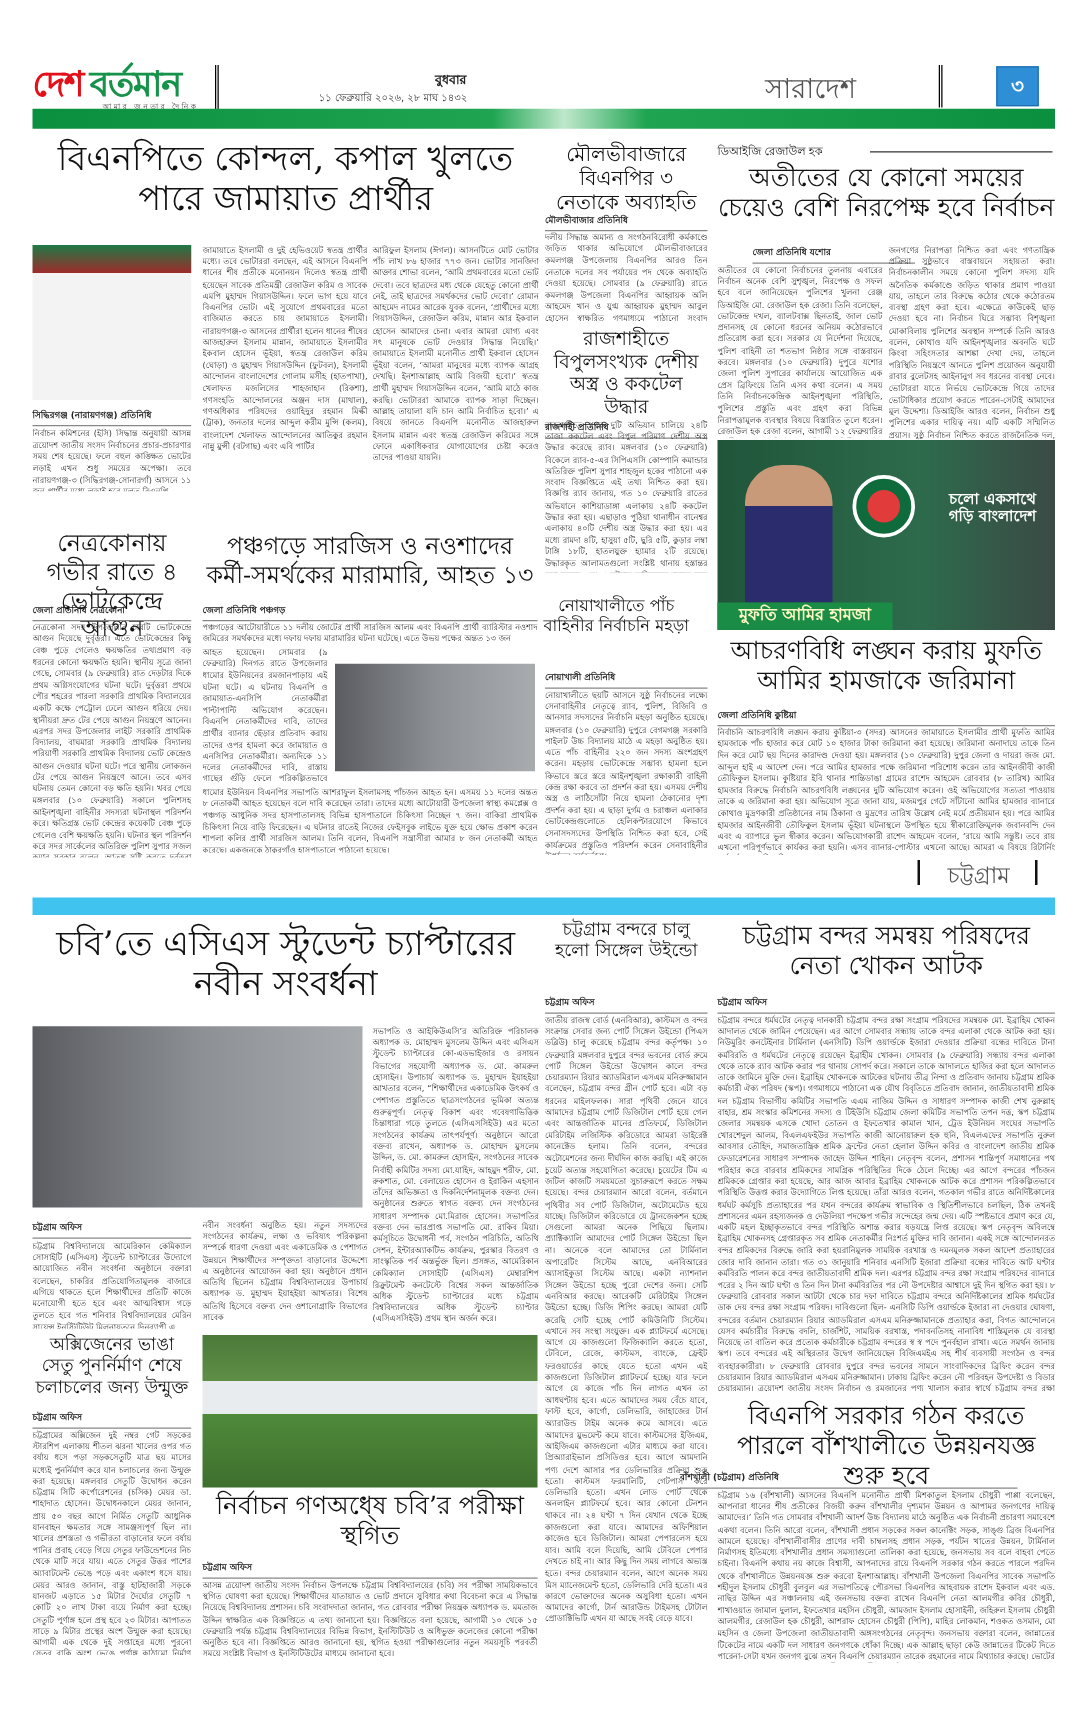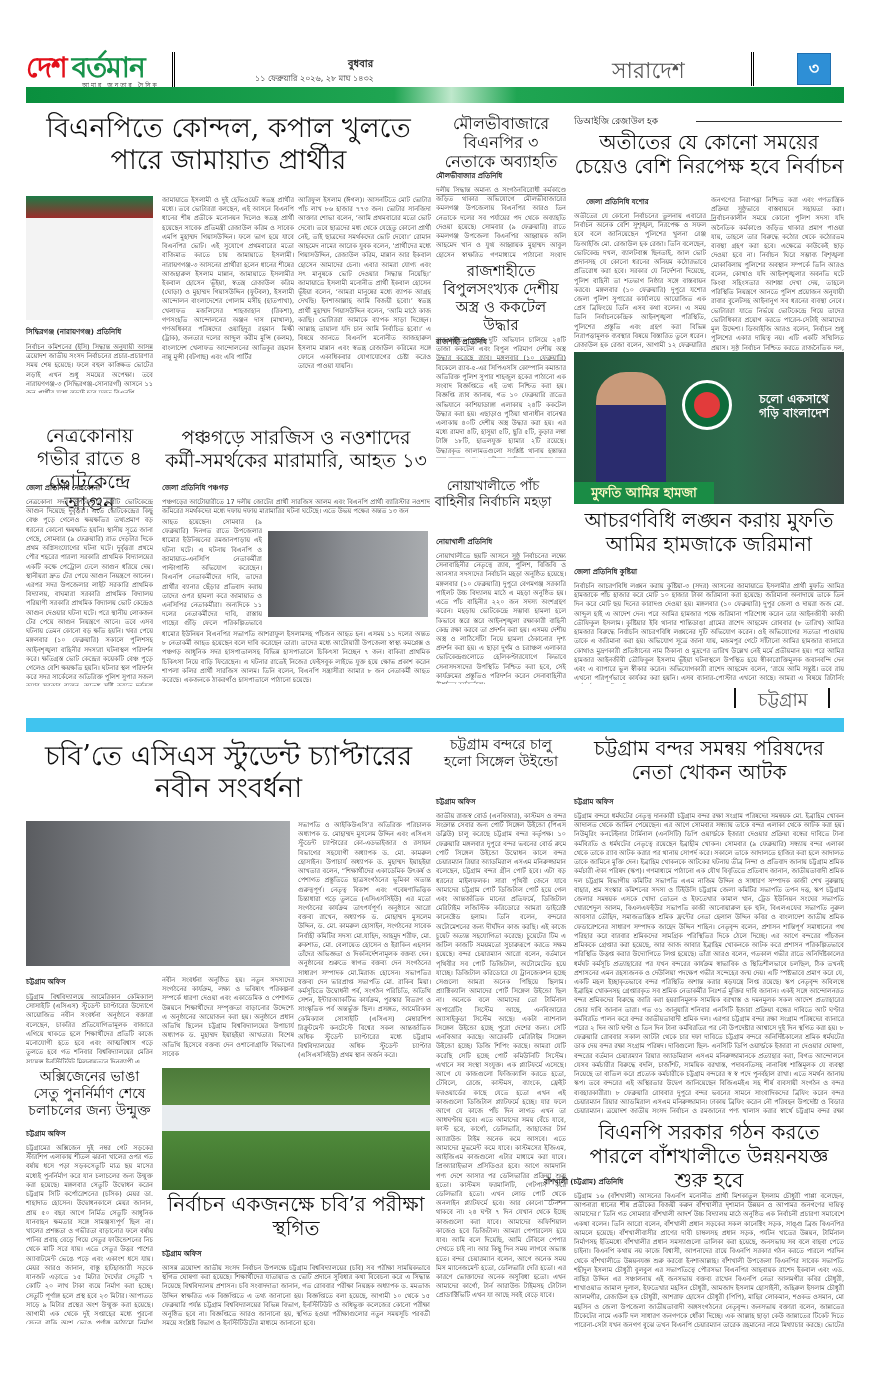--- a/index.html
+++ b/index.html
@@ -9,21 +9,21 @@
 .logo2{font-family:"DejaVu Serif",serif;font-weight:bold;font-size:28px;color:#17924a;letter-spacing:-1px}
 .tagline{font-size:6px;color:#333;letter-spacing:2px}
 .vbar{border-left:1px solid #000;border-right:1px solid #000;width:3px}
 .day{font-size:10px;font-weight:bold;color:#222}
 .date{font-size:8px;color:#333}
 .section{font-size:22px;color:#555;font-family:Liberation Serif, serif}
 .pagebox{background:#2e8fd6;color:#fff;font-size:16px;font-weight:bold;text-align:center;border:1px solid #1f6fb0}
 .greenbar{background:linear-gradient(90deg,#0a8f3e 0%,#1fa552 45%,#bfe8cc 52%,#1fa552 60%,#0a8f3e 100%)}
 .bluebar{background:#40c4ef}
 .hl{font-family:"DejaVu Serif",serif;color:#111;text-align:center;line-height:1.2;font-weight:normal}
-.by{font-size:7px;font-weight:bold;color:#222;border-bottom:1px solid #888;padding-bottom:12px}
+.by{font-size:7px;font-weight:bold;color:#222;border-bottom:1px solid #888;padding-bottom:2px}
 .body{font-size:6.5px;line-height:1.42;color:#333;text-align:justify}
 .photo{background:#666}
 .ph-grid{background:linear-gradient(180deg,#1d7a46 0%,#9e2b2a 18%,#f3f3f3 18%,#f3f3f3 100%)}
 .banner{background:linear-gradient(90deg,#20553a,#2d6b4c 60%,#3b4a45)}
 .caption-green{background:#1a8c45;color:#fef9c3;font-size:13px;font-weight:bold;text-align:center}
 .campus{background:linear-gradient(180deg,#4c7a3a 0%,#5e8e46 30%,#e8ecef 30%,#e8ecef 52%,#4f8a3a 52%,#3e6f2e 100%)}
 .event{background:linear-gradient(90deg,#5a5c60,#8c8f94 50%,#a9acaf)}
 .sub{font-size:9px;color:#111;font-family:Liberation Sans, sans-serif}
 .subline{border-top:1px solid #333;height:1px}
 .sepbar{border-left:2px solid #111}
@@ -61,42 +61,42 @@
 <div class="abs by" style="left:436px;top:336px;width:130px">রাজশাহী প্রতিনিধি</div>
 <div class="abs body" style="left:436px;top:336px;width:130px;height:122px;overflow:hidden">রাজশাহীতে পৃথক দুটি অভিযান চালিয়ে ২৪টি তাজা ককটেল এবং বিপুল পরিমাণ দেশীয় অস্ত্র উদ্ধার করেছে র‌্যাব। মঙ্গলবার (১০ ফেব্রুয়ারি) বিকেলে র‌্যাব-৫-এর সিপিএসসি কোম্পানি কমান্ডার অতিরিক্ত পুলিশ সুপার শাহজুল হকের পাঠানো এক সংবাদ বিজ্ঞপ্তিতে এই তথ্য নিশ্চিত করা হয়। বিজ্ঞপ্তি র‌্যাব জানায়, গত ১০ ফেব্রুয়ারি রাতের অভিযানে কাশিয়াডাঙ্গা এলাকায় ২৪টি ককটেল উদ্ধার করা হয়। এছাড়াও পুঠিয়া থানাধীন বানেশ্বর এলাকায় ৪০টি দেশীয় অস্ত্র উদ্ধার করা হয়। এর মধ্যে রামদা ৪টি, হাসুয়া ৫টি, ছুরি ৫টি, কুড়ার লম্বা টাঙ্গি ১৮টি, হাতলযুক্ত হ্যামার ২টি রয়েছে। উদ্ধারকৃত আলামতগুলো সংশ্লিষ্ট থানায় হস্তান্তর করা হয়েছে এবং এ ঘটনায় জড়িতদের শনাক্ত করে গ্রেফতারের প্রচেষ্টা চলছে।</div>
 
 <div class="abs hl" style="left:428px;top:478px;width:130px;font-size:13px">নোয়াখালীতে পাঁচ বাহিনীর নির্বাচনি মহড়া</div>
 <div class="abs by" style="left:436px;top:536px;width:130px">নোয়াখালী প্রতিনিধি</div>
 <div class="abs body" style="left:436px;top:552px;width:130px;height:132px;overflow:hidden">নোয়াখালীতে ছয়টি আসনে সুষ্ঠু নির্বাচনের লক্ষ্যে সেনাবাহিনীর নেতৃত্বে র‌্যাব, পুলিশ, বিজিবি ও আনসার সদস্যদের নির্বাচনি মহড়া অনুষ্ঠিত হয়েছে। মঙ্গলবার (১০ ফেব্রুয়ারি) দুপুরে বেগমগঞ্জ সরকারি পাইলট উচ্চ বিদ্যালয় মাঠে এ মহড়া অনুষ্ঠিত হয়। এতে পাঁচ বাহিনীর ২২০ জন সদস্য অংশগ্রহণ করেন। মহড়ায় ভোটকেন্দ্রে সম্ভাব্য হামলা হলে কিভাবে স্তরে স্তরে আইনশৃঙ্খলা রক্ষাকারী বাহিনী কেন্দ্র রক্ষা করবে তা প্রদর্শন করা হয়। এসময় দেশীয় অস্ত্র ও লাঠিসোঁটা নিয়ে হামলা ঠেকানোর দৃশ্য প্রদর্শন করা হয়। এ ছাড়া দুর্গম ও চরাঞ্চল এলাকার ভোটকেন্দ্রগুলোতে হেলিকপ্টারযোগে কিভাবে সেনাসদস্যদের উপস্থিতি নিশ্চিত করা হবে, সেই কার্যক্রমের প্রস্তুতিও পরিদর্শন করেন সেনাবাহিনীর ঊর্ধ্বতন কর্মকর্তারা।</div>
 
 <div class="abs sub" style="left:574px;top:114px">ডিআইজি রেজাউল হক</div>
 <div class="abs subline" style="left:696px;top:121px;width:146px"></div>
 <div class="abs hl" style="left:574px;top:130px;width:270px;font-size:20px">অতীতের যে কোনো সময়ের চেয়েও বেশি নিরপেক্ষ হবে নির্বাচন</div>
-<div class="abs by" style="left:586px;top:196px;width:130px">জেলা প্রতিনিধি যশোর</div>
+<div class="abs by" style="left:602px;top:196px;width:130px">জেলা প্রতিনিধি যশোর</div>
 <div class="abs body" style="left:574px;top:212px;width:132px;height:138px;overflow:hidden">অতীতের যে কোনো নির্বাচনের তুলনায় এবারের নির্বাচন অনেক বেশি সুশৃঙ্খল, নিরপেক্ষ ও সফল হবে বলে জানিয়েছেন পুলিশের খুলনা রেঞ্জ ডিআইজি মো. রেজাউল হক রেজা। তিনি বলেছেন, ভোটকেন্দ্র দখল, ব্যালটবাক্স ছিনতাই, জাল ভোট প্রদানসহ যে কোনো ধরনের অনিয়ম কঠোরভাবে প্রতিরোধ করা হবে। সরকার যে নির্দেশনা দিয়েছে, পুলিশ বাহিনী তা শতভাগ নিষ্ঠার সঙ্গে বাস্তবায়ন করবে। মঙ্গলবার (১০ ফেব্রুয়ারি) দুপুরে যশোর জেলা পুলিশ সুপারের কার্যালয়ে আয়োজিত এক প্রেস ব্রিফিংয়ে তিনি এসব কথা বলেন। এ সময় তিনি নির্বাচনকেন্দ্রিক আইনশৃঙ্খলা পরিস্থিতি, পুলিশের প্রস্তুতি এবং গ্রহণ করা বিভিন্ন নিরাপত্তামূলক ব্যবস্থার বিষয়ে বিস্তারিত তুলে ধরেন। রেজাউল হক রেজা বলেন, আগামী ১২ ফেব্রুয়ারির জাতীয় সংসদ নির্বাচনে পুলিশ বাহিনী সর্বোচ্চ পেশাদারিত্ব ও নিরপেক্ষতার সঙ্গে দায়িত্ব পালন করবে। ভোটার, প্রার্থী ও পুলিশের কোনো সম্পর্ক নেই। পুলিশের প্রধান লক্ষ্য হলো নির্বাচন অবাধ ও সুষ্ঠু করতে নিরাপত্তা নিশ্চিত করা এবং গণতান্ত্রিক প্রক্রিয়া বাস্তবায়নে সহায়তা করা। তিনি বলেন, পুলিশ একটি রাষ্ট্রীয় পরিবর্তনশীল বাহিনী। আমাদের প্রধান কাজ হলো</div>
 <div class="abs body" style="left:711px;top:196px;width:133px;height:155px;overflow:hidden">জনগণের নিরাপত্তা নিশ্চিত করা এবং গণতান্ত্রিক প্রক্রিয়া সুষ্ঠুভাবে বাস্তবায়নে সহায়তা করা। নির্বাচনকালীন সময়ে কোনো পুলিশ সদস্য যদি অনৈতিক কর্মকাণ্ডে জড়িত থাকার প্রমাণ পাওয়া যায়, তাহলে তার বিরুদ্ধে কঠোর থেকে কঠোরতম ব্যবস্থা গ্রহণ করা হবে। এক্ষেত্রে কাউকেই ছাড় দেওয়া হবে না। নির্বাচন ঘিরে সম্ভাব্য বিশৃঙ্খলা মোকাবিলায় পুলিশের অবস্থান সম্পর্কে তিনি আরও বলেন, কোথাও যদি আইনশৃঙ্খলার অবনতি ঘটে কিংবা সহিংসতার আশঙ্কা দেখা দেয়, তাহলে পরিস্থিতি নিয়ন্ত্রণে আনতে পুলিশ প্রয়োজন অনুযায়ী রাবার বুলেটসহ আইনানুগ সব ধরনের ব্যবস্থা নেবে। ভোটাররা যাতে নির্ভয়ে ভোটকেন্দ্রে গিয়ে তাদের ভোটাধিকার প্রয়োগ করতে পারেন-সেটাই আমাদের মূল উদ্দেশ্য। ডিআইজি আরও বলেন, নির্বাচন শুধু পুলিশের একার দায়িত্ব নয়। এটি একটি সম্মিলিত প্রয়াস। সুষ্ঠু নির্বাচন নিশ্চিত করতে রাজনৈতিক দল, প্রার্থী, ভোটার, গণমাধ্যম এবং সাধারণ জনগণের সহযোগিতা অত্যন্ত গুরুত্বপূর্ণ। সবার সম্মিলিত সহযোগিতায়ই একটি সুন্দর নির্বাচন উপহার দেওয়া সম্ভব। প্রেস ব্রিফিংয়ে যশোরের পুলিশ সুপার সৈয়দ রফিকুল ইসলামসহ জেলা পুলিশের ঊর্ধ্বতন কর্মকর্তারা উপস্থিত ছিলেন।</div>
 
 <div class="abs banner" style="left:574px;top:352px;width:270px;height:152px">
   <div class="abs" style="left:108px;top:28px;width:50px;height:50px;border-radius:50%;background:#0f6b3b;border:3px solid #fff"></div>
   <div class="abs" style="left:120px;top:40px;width:26px;height:26px;border-radius:50%;background:#e23b3b"></div>
   <div class="abs" style="left:180px;top:40px;width:80px;font-size:12px;font-weight:bold;color:#fff;text-align:center;line-height:1.2">চলো একসাথে গড়ি বাংলাদেশ</div>
   <div class="abs" style="left:22px;top:20px;width:70px;height:110px;background:linear-gradient(180deg,#c99a7a 0%,#c99a7a 30%,#2a2c6e 30%,#2a2c6e 100%);border-radius:30px 30px 0 0"></div>
   <div class="abs caption-green" style="left:0;top:130px;width:140px;height:22px;line-height:22px">মুফতি আমির হামজা</div>
 </div>
 <div class="abs hl" style="left:574px;top:508px;width:270px;font-size:20px">আচরণবিধি লঙ্ঘন করায় মুফতি আমির হামজাকে জরিমানা</div>
 <div class="abs by" style="left:574px;top:566px;width:270px">জেলা প্রতিনিধি কুষ্টিয়া</div>
 <div class="abs body" style="left:574px;top:582px;width:270px;height:102px;overflow:hidden">নির্বাচনি আচরণবিধি লঙ্ঘন করায় কুষ্টিয়া-৩ (সদর) আসনের জামায়াতে ইসলামীর প্রার্থী মুফতি আমির হামজাকে পাঁচ হাজার করে মোট ১০ হাজার টাকা জরিমানা করা হয়েছে। জরিমানা অনাদায়ে তাকে তিন দিন করে মোট ছয় দিনের কারাদণ্ড দেওয়া হয়। মঙ্গলবার (১০ ফেব্রুয়ারি) দুপুর জেলা ও দায়রা জজ মো. আব্দুল হাই এ আদেশ দেন। পরে আমির হামজার পক্ষে জরিমানা পরিশোধ করেন তার আইনজীবী কাজী তৌফিকুল ইসলাম। কুষ্টিয়ার ইবি থানার শান্তিডাঙা গ্রামের রাশেদ আহমেদ রোববার (৮ তারিখ) আমির হামজার বিরুদ্ধে নির্বাচনি আচরণবিধি লঙ্ঘনের দুটি অভিযোগ করেন। ওই অভিযোগের সত্যতা পাওয়ায় তাকে এ জরিমানা করা হয়। অভিযোগ সূত্রে জানা যায়, মজমপুর গেটে সাঁটানো আমির হামজার ব্যানারে কোথাও মুদ্রণকারী প্রতিষ্ঠানের নাম ঠিকানা ও মুদ্রণের তারিখ উল্লেখ নেই মর্মে প্রতীয়মান হয়। পরে আমির হামজার আইনজীবী তৌফিকুল ইসলাম ভূঁইয়া ঘটনাস্থলে উপস্থিত হয়ে স্বীকারোক্তিমূলক জবানবন্দি দেন এবং এ ব্যাপারে ভুল স্বীকার করেন। অভিযোগকারী রাশেদ আহমেদ বলেন, ‘রায়ে আমি সন্তুষ্ট। তবে রায় এখনো পরিপূর্ণভাবে কার্যকর করা হয়নি। এসব ব্যানার-পোস্টার এখনো আছে। আমরা এ বিষয়ে রিটার্নিং কর্মকর্তাকে জানিয়েছি।’</div>
 
 <div class="abs hl" style="left:26px;top:424px;width:127px;font-size:19px">নেত্রকোনায় গভীর রাতে ৪ ভোটকেন্দ্রে আগুন</div>
 <div class="abs by" style="left:26px;top:482px;width:127px">জেলা প্রতিনিধি নেত্রকোনা</div>
 <div class="abs body" style="left:26px;top:498px;width:127px;height:188px;overflow:hidden">নেত্রকোনা সদর উপজেলার চারটি ভোটকেন্দ্রে আগুন দিয়েছে দুর্বৃত্তরা। এতে ভোটকেন্দ্রের কিছু বেঞ্চ পুড়ে গেলেও ক্ষয়ক্ষতির তথ্যপ্রমাণ বড় ধরনের কোনো ক্ষয়ক্ষতি হয়নি। স্থানীয় সূত্রে জানা গেছে, সোমবার (৯ ফেব্রুয়ারি) রাত দেড়টার দিকে প্রথম অগ্নিসংযোগের ঘটনা ঘটে। দুর্বৃত্তরা প্রথমে পৌর শহরের পারলা সরকারি প্রাথমিক বিদ্যালয়ের একটি কক্ষে পেট্রোল ঢেলে আগুন ধরিয়ে দেয়। স্থানীয়রা দ্রুত টের পেয়ে আগুন নিয়ন্ত্রণে আনেন। এরপর সদর উপজেলার লাইট সরকারি প্রাথমিক বিদ্যালয়, বাঘমারা সরকারি প্রাথমিক বিদ্যালয় পরিয়াণী সরকারি প্রাথমিক বিদ্যালয় ভোট কেন্দ্রেও আগুন দেওয়ার ঘটনা ঘটে। পরে স্থানীয় লোকজন টের পেয়ে আগুন নিয়ন্ত্রণে আনে। তবে এসব ঘটনায় তেমন কোনো বড় ক্ষতি হয়নি। খবর পেয়ে মঙ্গলবার (১০ ফেব্রুয়ারি) সকালে পুলিশসহ আইনশৃঙ্খলা বাহিনীর সদস্যরা ঘটনাস্থল পরিদর্শন করে। ক্ষতিগ্রস্ত ভোট কেন্দ্রের কয়েকটি বেঞ্চ পুড়ে গেলেও বেশি ক্ষয়ক্ষতি হয়নি। ঘটনার স্থল পরিদর্শন করে সদর সার্কেলের অতিরিক্ত পুলিশ সুপার সজল কুমার সরকার বলেন, আতঙ্ক সৃষ্টি করতে দুর্বৃত্তরা এমন ঘটনা ঘটাতে পারে বলে ধারণা করা হচ্ছে।</div>
 
 <div class="abs hl" style="left:162px;top:426px;width:268px;font-size:19px">পঞ্চগড়ে সারজিস ও নওশাদের কর্মী-সমর্থকের মারামারি, আহত ১৩</div>
 <div class="abs by" style="left:162px;top:482px;width:268px">জেলা প্রতিনিধি পঞ্চগড়</div>
-<div class="abs body" style="left:162px;top:498px;width:268px;height:20px;overflow:hidden">পঞ্চগড়ের আটোয়ারীতে 17 দলীয় জোটের প্রার্থী সারজিস আলম এবং বিএনপি প্রার্থী ব্যারিস্টার নওশাদ জমিরের সমর্থকদের মধ্যে দফায় দফায় মারামারির ঘটনা ঘটেছে। এতে উভয় পক্ষের অন্তত ১৩ জন</div>
+<div class="abs body" style="left:162px;top:498px;width:268px;height:20px;overflow:hidden">পঞ্চগড়ের আটোয়ারীতে ১১ দলীয় জোটের প্রার্থী সারজিস আলম এবং বিএনপি প্রার্থী ব্যারিস্টার নওশাদ জমিরের সমর্থকদের মধ্যে দফায় দফায় মারামারির ঘটনা ঘটেছে। এতে উভয় পক্ষের অন্তত ১৩ জন</div>
 <div class="abs body" style="left:162px;top:518px;width:100px;height:110px;overflow:hidden">আহত হয়েছেন। সোমবার (৯ ফেব্রুয়ারি) দিনগত রাতে উপজেলার ধামোর ইউনিয়নের রমজানপাড়ায় এই ঘটনা ঘটে। এ ঘটনায় বিএনপি ও জামায়াত-এনসিপি নেতাকর্মীরা পাল্টাপাল্টি অভিযোগ করেছেন। বিএনপি নেতাকর্মীদের দাবি, তাদের প্রার্থীর ব্যানার ছেঁড়ার প্রতিবাদ করায় তাদের ওপর হামলা করে জামায়াত ও এনসিপির নেতাকর্মীরা। অন্যদিকে ১১ দলের নেতাকর্মীদের দাবি, রাস্তায় গাছের গুঁড়ি ফেলে পরিকল্পিতভাবে তাদের ওপর হামলা করা হয়েছে। খোঁজ নিয়ে জানা যায়, মারামারিতে</div>
 <div class="abs photo event" style="left:268px;top:531px;width:160px;height:86px"></div>
 <div class="abs body" style="left:162px;top:630px;width:268px;height:52px;overflow:hidden">ধামোর ইউনিয়ন বিএনপির সভাপতি আশরাফুল ইসলামসহ পাঁচজন আহত হন। এসময় ১১ দলের অন্তত ৮ নেতাকর্মী আহত হয়েছেন বলে দাবি করেছেন তারা। তাদের মধ্যে আটোয়ারী উপজেলা স্বাস্থ্য কমপ্লেক্স ও পঞ্চগড় আধুনিক সদর হাসপাতালসহ বিভিন্ন হাসপাতালে চিকিৎসা নিচ্ছেন ৭ জন। বাকিরা প্রাথমিক চিকিৎসা নিয়ে বাড়ি ফিরেছেন। এ ঘটনার রাতেই নিজের ফেইসবুক লাইভে যুক্ত হয়ে ক্ষোভ প্রকাশ করেন শাপলা কলির প্রার্থী সারজিস আলম। তিনি বলেন, বিএনপি সন্ত্রাসীরা আমার ৮ জন নেতাকর্মী আহত করেছে। একজনকে ঠাকুরগাঁও হাসপাতালে পাঠানো হয়েছে।</div>
 
 <div class="abs sepbar" style="left:734px;top:688px;height:20px"></div>
 <div class="abs section" style="left:758px;top:686px;font-size:18px">চট্টগ্রাম</div>
 <div class="abs sepbar" style="left:828px;top:688px;height:20px"></div>
 <div class="abs bluebar" style="left:26px;top:718px;width:818px;height:14px"></div>
 
 <div class="abs hl" style="left:26px;top:740px;width:405px;font-size:27px">চবি’তে এসিএস স্টুডেন্ট চ্যাপ্টারের নবীন সংবর্ধনা</div>
@@ -104,21 +104,21 @@
 <div class="abs by" style="left:26px;top:976px;width:127px">চট্টগ্রাম অফিস</div>
 <div class="abs body" style="left:26px;top:993px;width:127px;height:70px;overflow:hidden">চট্টগ্রাম বিশ্ববিদ্যালয়ে আমেরিকান কেমিক্যাল সোসাইটি (এসিএস) স্টুডেন্ট চ্যাপ্টারের উদ্যোগে আয়োজিত নবীন সংবর্ধনা অনুষ্ঠানে বক্তারা বলেছেন, চাকরির প্রতিযোগিতামূলক বাজারে এগিয়ে থাকতে হলে শিক্ষার্থীদের প্রতিটি কাজে মনোযোগী হতে হবে এবং আত্মবিশ্বাস গড়ে তুলতে হবে গত শনিবার বিশ্ববিদ্যালয়ের মেরিন সায়েন্স ইনস্টিটিউট মিলনায়তনে দিনব্যাপী এ</div>
 <div class="abs body" style="left:162px;top:976px;width:132px;height:88px;overflow:hidden">নবীন সংবর্ধনা অনুষ্ঠিত হয়। নতুন সদস্যদের সংগঠনের কার্যক্রম, লক্ষ্য ও ভবিষ্যৎ পরিকল্পনা সম্পর্কে ধারণা দেওয়া এবং একাডেমিক ও পেশাগত উন্নয়নে শিক্ষার্থীদের সম্পৃক্ততা বাড়ানোর উদ্দেশ্যে এ অনুষ্ঠানের আয়োজন করা হয়। অনুষ্ঠানে প্রধান অতিথি ছিলেন চট্টগ্রাম বিশ্ববিদ্যালয়ের উপাচার্য অধ্যাপক ড. মুহাম্মদ ইয়াহইয়া আখতার। বিশেষ অতিথি হিসেবে বক্তব্য দেন ওশানোগ্রাফি বিভাগের সাবেক</div>
 <div class="abs body" style="left:298px;top:821px;width:133px;height:243px;overflow:hidden">সভাপতি ও আইকিউএসি’র অতিরিক্ত পরিচালক অধ্যাপক ড. মোহাম্মদ মুসলেম উদ্দিন এবং এসিএস স্টুডেন্ট চ্যাপ্টারের কো-এডভাইজার ও রসায়ন বিভাগের সহযোগী অধ্যাপক ড. মো. কামরুল হোসাইন। উপাচার্য অধ্যাপক ড. মুহাম্মদ ইয়াহইয়া আখতার বলেন, “শিক্ষার্থীদের একাডেমিক উৎকর্ষ ও পেশাগত প্রস্তুতিতে ছাত্রসংগঠনের ভূমিকা অত্যন্ত গুরুত্বপূর্ণ। নেতৃত্ব বিকাশ এবং গবেষণাভিত্তিক চিন্তাধারা গড়ে তুলতে (এসিএসসিইউ) এর মতো সংগঠনের কার্যক্রম তাৎপর্যপূর্ণ। অনুষ্ঠানে আরো বক্তব্য রাখেন, অধ্যাপক ড. মোহাম্মদ মুসলেম উদ্দিন, ড. মো. কামরুল হোসাইন, সংগঠনের সাবেক নির্বাহী কমিটির সদস্য মো.যাহিদ, আহমুদ শরীফ, মো. রুকশাত, মো. বেলায়েত হোসেন ও ইরাকিন এহসান তাঁদের অভিজ্ঞতা ও দিকনির্দেশনামূলক বক্তব্য দেন। অনুষ্ঠানের শুরুতে স্বাগত বক্তব্য দেন সংগঠনের সাধারণ সম্পাদক মো.মিরাজ হোসেন। সভাপতির বক্তব্য দেন ভারপ্রাপ্ত সভাপতি মো. রাকিব মিয়া। কর্মসূচিতে উদ্বোধনী পর্ব, সংগঠন পরিচিতি, অতিথি সেশন, ইন্টারঅ্যাকটিভ কার্যক্রম, পুরস্কার বিতরণ ও সাংস্কৃতিক পর্ব অন্তর্ভুক্ত ছিল। প্রসঙ্গত, আমেরিকান কেমিক্যাল সোসাইটি (এসিএস) মেম্বারশিপ রিক্রুটমেন্ট কনটেস্টে বিশ্বের সকল আন্তর্জাতিক অধিক স্টুডেন্ট চ্যাপ্টারের মধ্যে চট্টগ্রাম বিশ্ববিদ্যালয়ের অধিক স্টুডেন্ট চ্যাপ্টার (এসিএসসিইউ) প্রথম স্থান অর্জন করে।</div>
 
 <div class="abs hl" style="left:26px;top:1068px;width:127px;font-size:14px">অক্সিজেনের ভাঙা সেতু পুনর্নির্মাণ শেষে চলাচলের জন্য উন্মুক্ত</div>
 <div class="abs by" style="left:26px;top:1128px;width:127px">চট্টগ্রাম অফিস</div>
 <div class="abs body" style="left:26px;top:1144px;width:127px;height:180px;overflow:hidden">চট্টগ্রামের অক্সিজেন দুই নম্বর গেট সড়কের স্টারশিপ এলাকায় শীতল ঝরনা খালের ওপর গত বর্ষায় ধসে পড়া সড়কসেতুটি মাত্র ছয় মাসের মধ্যেই পুনর্নির্মাণ করে যান চলাচলের জন্য উন্মুক্ত করা হয়েছে। মঙ্গলবার সেতুটি উদ্বোধন করেন চট্টগ্রাম সিটি কর্পোরেশনের (চসিক) মেয়র ডা. শাহাদাত হোসেন। উদ্বোধনকালে মেয়র জানান, প্রায় ৫০ বছর আগে নির্মিত সেতুটি আধুনিক যানবাহন ক্ষমতার সঙ্গে সামঞ্জস্যপূর্ণ ছিল না। খালের প্রশস্ততা ও গভীরতা বাড়ানোর ফলে বর্ষায় পানির প্রবাহ বেড়ে গিয়ে সেতুর ফাউন্ডেশনের নিচ থেকে মাটি সরে যায়। এতে সেতুর উত্তর পাশের অ্যাবাটমেন্ট ভেঙে পড়ে এবং একাংশ ধসে যায়। মেয়র আরও জানান, বাস্তু হাটহাজারী সড়কে যানজট এড়াতে ১৫ মিটার দৈর্ঘ্যের সেতুটি ৭ কোটি ২০ লাখ টাকা ব্যয়ে নির্মাণ করা হচ্ছে। সেতুটি পূর্ণাঙ্গ হলে প্রস্থ হবে ২৩ মিটার। আপাতত সাড়ে ৯ মিটার প্রস্থের অংশ উন্মুক্ত করা হয়েছে। আগামী এক থেকে দুই সপ্তাহের মধ্যে পুরনো সেতুর বাকি অংশ ভেঙে পূর্ণাঙ্গ কাঠামো নির্মাণ শুরু হবে এবং আগামী ছয় মাসের মধ্যে পুরো কাজ শেষ হবে বলে আশা প্রকাশ করেন তিনি।</div>
 
 <div class="abs photo campus" style="left:162px;top:1068px;width:268px;height:122px"></div>
-<div class="abs hl" style="left:162px;top:1192px;width:268px;font-size:20px">নির্বাচন একজনক্ষে চবি’র পরীক্ষা স্থগিত</div>
+<div class="abs hl" style="left:162px;top:1192px;width:268px;font-size:20px">নির্বাচন গণঅধ্ষে চবি’র পরীক্ষা স্থগিত</div>
 <div class="abs by" style="left:162px;top:1248px;width:268px">চট্টগ্রাম অফিস</div>
 <div class="abs body" style="left:162px;top:1264px;width:268px;height:62px;overflow:hidden">আসন্ন ত্রয়োদশ জাতীয় সংসদ নির্বাচন উপলক্ষে চট্টগ্রাম বিশ্ববিদ্যালয়ের (চবি) সব পরীক্ষা সাময়িকভাবে স্থগিত ঘোষণা করা হয়েছে। শিক্ষার্থীদের যাতায়াত ও ভোট প্রদানে সুবিধার কথা বিবেচনা করে এ সিদ্ধান্ত নিয়েছে বিশ্ববিদ্যালয় প্রশাসন। চবি সংবাদদাতা জানান, গত রোববার পরীক্ষা নিয়ন্ত্রক অধ্যাপক ড. মমতাজ উদ্দিন স্বাক্ষরিত এক বিজ্ঞপ্তিতে এ তথ্য জানানো হয়। বিজ্ঞপ্তিতে বলা হয়েছে, আগামী ১০ থেকে ১৫ ফেব্রুয়ারি পর্যন্ত চট্টগ্রাম বিশ্ববিদ্যালয়ের বিভিন্ন বিভাগ, ইনস্টিটিউট ও অধিভুক্ত কলেজের কোনো পরীক্ষা অনুষ্ঠিত হবে না। বিজ্ঞপ্তিতে আরও জানানো হয়, স্থগিত হওয়া পরীক্ষাগুলোর নতুন সময়সূচি পরবর্তী সময়ে সংশ্লিষ্ট বিভাগ ও ইনস্টিটিউটের মাধ্যমে জানানো হবে।</div>
 
 <div class="abs hl" style="left:436px;top:736px;width:130px;font-size:14px">চট্টগ্রাম বন্দরে চালু হলো সিঙ্গেল উইন্ডো</div>
 <div class="abs by" style="left:436px;top:796px;width:130px">চট্টগ্রাম অফিস</div>
 <div class="abs body" style="left:436px;top:812px;width:130px;height:518px;overflow:hidden">জাতীয় রাজস্ব বোর্ড (এনবিআর), কাস্টমস ও বন্দর সংক্রান্ত সেবার জন্য পোর্ট সিঙ্গেল উইন্ডো (পিএস ডব্লিউ) চালু করেছে চট্টগ্রাম বন্দর কর্তৃপক্ষ। ১০ ফেব্রুয়ারি মঙ্গলবার দুপুরে বন্দর ভবনের বোর্ড রুমে পোর্ট সিঙ্গেল উইন্ডো উদ্বোধন কালে বন্দর চেয়ারম্যান রিয়ার অ্যাডমিরাল এসএম মনিরুজ্জামান বলেছেন, চট্টগ্রাম বন্দর গ্রীন পোর্ট হবে। এটা বড় ধরনের মাইলফলক। সারা পৃথিবী জেনে যাবে আমাদের চট্টগ্রাম পোর্ট ডিজিটাল পোর্ট হয়ে গেল এবং আন্তর্জাতিক মানের প্রতিফর্মে, ডিজিটাল মেরিটাইম লজিস্টিক করিডোরে আমরা ডাইরেক্ট কানেক্টেড হলাম। তিনি বলেন, বন্দরের অটোমেশনের জন্য দীর্ঘদিন কাজ করছি। এই কাজে চুয়েট অত্যন্ত সহযোগিতা করেছে। চুয়েটের টিম এ জটিল কাজটি সময়মতো সুচারুরূপে করতে সক্ষম হয়েছে। বন্দর চেয়ারম্যান আরো বলেন, বর্তমানে পৃথিবীর সব পোর্ট ডিজিটাল, অটোমেটেড হয়ে যাচ্ছে। ডিজিটাল করিডোরে যে ট্রানজেকশন হচ্ছে সেগুলো আমরা অনেক পিছিয়ে ছিলাম। প্র্যাক্টিক্যালি আমাদের পোর্ট সিঙ্গেল উইন্ডো ছিল না। অনেকে বলে আমাদের তো টার্মিনাল অপারেটিং সিস্টেম আছে, এনবিআরের অ্যাসাইকুডা সিস্টেম আছে। একটা ন্যাশনাল সিঙ্গেল উইন্ডো হচ্ছে পুরো দেশের জন্য। সেটি এনবিআর করছে। আরেকটি মেরিটাইম সিঙ্গেল উইন্ডো হচ্ছে। ডিজি শিপিং করছে। আমরা যেটি করেছি সেটি হচ্ছে পোর্ট কমিউনিটি সিস্টেম। এখানে সব সংস্থা সংযুক্ত। এক প্ল্যাটফর্মে এসেছে। আগে যে কাজগুলো ফিজিক্যালি করতে হতো, টেবিলে, রেজে, কাস্টমস, ব্যাংকে, ফ্রেইট ফরওয়ার্ডের কাছে যেতে হতো এখন এই কাজগুলো ডিজিটাল প্ল্যাটফর্মে হচ্ছে। যার ফলে আগে যে কাজে পাঁচ দিন লাগত এখন তা আধঘণ্টায় হবে। এতে আমাদের সময় বেঁচে যাবে, ফাস্ট হবে, কার্গো, ডেলিভারি, জাহাজের টার্ন অ্যারাউন্ড টাইম অনেক কমে আসবে। এতে আমাদের মুভমেন্ট কমে যাবে। কাস্টমসের ইজিএম, আইজিএম কাজগুলো এটার মাধ্যমে করা যাবে। প্রিঅ্যারাইভাল প্রসিডিওর হবে। আগে আমদানি পণ্য দেশে আসার পর ডেলিভারির প্রক্রিয়া শুরু হতো। কাস্টমস ফরমালিটি, গেটপাস করে ডেলিভারি হতো। এখন লোড পোর্ট থেকে অনলাইন প্ল্যাটফর্মে হবে। আর কোনো টেনশন থাকবে না। ২৪ ঘণ্টা ৭ দিন যেখান থেকে ইচ্ছে কাজগুলো করা যাবে। আমাদের অফিশিয়াল কাজেও হবে ডিজিটাল। আমরা পেপারলেস হয়ে যাব। আমি বলে দিয়েছি, আমি টেবিলে পেপার দেখতে চাই না। আর কিছু দিন সময় লাগবে অভ্যস্ত হতে। বন্দর চেয়ারম্যান বলেন, আগে অনেক সময় মিস ম্যানেজমেন্ট হতো, ডেলিভারি দেরি হতো। এর কারণে ভোক্তাদের অনেক অসুবিধা হতো। এখন আমাদের কার্গো, টার্ন আরাউন্ড টাইমসহ টোটাল প্রোডাক্টিভিটি এখন যা আছে সবই বেড়ে যাবে।</div>
 
 <div class="abs hl" style="left:574px;top:736px;width:270px;font-size:20px">চট্টগ্রাম বন্দর সমন্বয় পরিষদের নেতা খোকন আটক</div>
 <div class="abs by" style="left:574px;top:796px;width:270px">চট্টগ্রাম অফিস</div>
 <div class="abs body" style="left:574px;top:812px;width:270px;height:302px;overflow:hidden">চট্টগ্রাম বন্দরে ধর্মঘটের নেতৃত্ব দানকারী চট্টগ্রাম বন্দর রক্ষা সংগ্রাম পরিষদের সমন্বয়ক মো. ইব্রাহিম খোকন আদালত থেকে জামিন পেয়েছেন। এর আগে সোমবার সন্ধ্যায় তাকে বন্দর এলাকা থেকে আটক করা হয়। নিউমুরিং কনটেইনার টার্মিনাল (এনসিটি) ডিপি ওয়ার্ল্ডকে ইজারা দেওয়ার প্রক্রিয়া বন্ধের দাবিতে টানা কর্মবিরতি ও ধর্মঘটের নেতৃত্বে রয়েছেন ইব্রাহীম খোকন। সোমবার (৯ ফেব্রুয়ারি) সন্ধ্যায় বন্দর এলাকা থেকে তাকে র‌্যাব আটক করার পর থানায় সোপর্দ করে। সকালে তাকে আদালতে হাজির করা হলে আদালত তাকে জামিনে মুক্তি দেন। ইব্রাহিম খোকনকে আটকের ঘটনায় তীব্র নিন্দা ও প্রতিবাদ জানায় চট্টগ্রাম শ্রমিক কর্মচারী ঐক্য পরিষদ (স্কপ)। গণমাধ্যমে পাঠানো এক যৌথ বিবৃতিতে প্রতিবাদ জানান, জাতীয়তাবাদী শ্রমিক দল চট্টগ্রাম বিভাগীয় কমিটির সভাপতি এএম নাজিম উদ্দিন ও সাধারণ সম্পাদক কাজী শেখ নুরুল্লাহ বাহার, শ্রম সংস্কার কমিশনের সদস্য ও টিইউসি চট্টগ্রাম জেলা কমিটির সভাপতি তপন দত্ত, স্কপ চট্টগ্রাম জেলার সমন্বয়ক এসকে খোদা তোতন ও ইফতেখার কামাল খান, ট্রেড ইউনিয়ন সংঘের সভাপতি খোরশেদুল আলম, বিএলএফইউর সভাপতি কাজী আনোয়ারুল হক হুনি, বিএলএফের সভাপতি নুরুল আবসার তৌহিদ, সমাজতান্ত্রিক শ্রমিক ফ্রন্টের নেতা হেলাল উদ্দিন কবির ও বাংলাদেশ জাতীয় শ্রমিক ফেডারেশনের সাধারণ সম্পাদক জাহেদ উদ্দিন শাহিন। নেতৃবৃন্দ বলেন, প্রশাসন শান্তিপূর্ণ সমাধানের পথ পরিহার করে বারবার শ্রমিকদের সামগ্রিক পরিস্থিতির দিকে ঠেলে দিচ্ছে। এর আগে বন্দরের পাঁচজন শ্রমিককে গ্রেপ্তার করা হয়েছে, আর আজ আবার ইব্রাহিম খোকনকে আটক করে প্রশাসন পরিকল্পিতভাবে পরিস্থিতি উত্তপ্ত করার উদ্যোগিতে লিপ্ত হয়েছে। তাঁরা আরও বলেন, গতকাল গভীর রাতে অনির্দিষ্টকালের ধর্মঘট কর্মসূচি প্রত্যাহারের পর যখন বন্দরের কার্যক্রম স্বাভাবিক ও স্থিতিশীলভাবে চলছিল, ঠিক তখনই প্রশাসনের এমন রহস্যজনক ও দেউলিয়া পদক্ষেপ গভীর সন্দেহের জন্ম দেয়। এটি স্পষ্টভাবে প্রমাণ করে যে, একটি মহল ইচ্ছাকৃতভাবে বন্দর পরিস্থিতি অশান্ত করার ষড়যন্ত্রে লিপ্ত রয়েছে। স্কপ নেতৃবৃন্দ অবিলম্বে ইব্রাহিম খোকনসহ গ্রেপ্তারকৃত সব শ্রমিক নেতাকর্মীর নিঃশর্ত মুক্তির দাবি জানান। একই সঙ্গে আন্দোলনরত বন্দর শ্রমিকদের বিরুদ্ধে জারি করা হয়রানিমূলক সাময়িক বরখাস্ত ও দমনমূলক সকল আদেশ প্রত্যাহারের জোর দাবি জানান তারা। গত ৩১ জানুয়ারি শনিবার এনসিটি ইজারা প্রক্রিয়া বন্ধের দাবিতে আট ঘণ্টার কর্মবিরতি পালন করে বন্দর জাতীয়তাবাদী শ্রমিক দল। এরপর চট্টগ্রাম বন্দর রক্ষা সংগ্রাম পরিষদের ব্যানারে পরের ২ দিন আট ঘণ্টা ও তিন দিন টানা কর্মবিরতির পর নৌ উপদেষ্টার আশ্বাসে দুই দিন স্থগিত করা হয়। ৮ ফেব্রুয়ারি রোববার সকাল আটটা থেকে চার দফা দাবিতে চট্টগ্রাম বন্দরে অনির্দিষ্টকালের শ্রমিক ধর্মঘটের ডাক দেয় বন্দর রক্ষা সংগ্রাম পরিষদ। দাবিগুলো ছিল- এনসিটি ডিপি ওয়ার্ল্ডকে ইজারা না দেওয়ার ঘোষণা, বন্দরের বর্তমান চেয়ারম্যান রিয়ার অ্যাডমিরাল এসএম মনিরুজ্জামানকে প্রত্যাহার করা, বিগত আন্দোলনে যেসব কর্মচারীর বিরুদ্ধে বদলি, চার্জশিট, সাময়িক বরখাস্ত, পদাবনতিসহ নানাবিধ শাস্তিমূলক যে ব্যবস্থা নিয়েছে তা বাতিল করে প্রত্যেক কর্মচারীকে চট্টগ্রাম বন্দরের স্ব স্ব পদে পুনর্বহাল রাখা। এতে সমর্থন জানায় স্কপ। তবে বন্দরের এই অস্থিরতার উদ্বেগ জানিয়েছেন বিজিএমইএ সহ শীর্ষ ব্যবসায়ী সংগঠন ও বন্দর ব্যবহারকারীরা। ৮ ফেব্রুয়ারি রোববার দুপুরে বন্দর ভবনের সামনে সাংবাদিকদের ব্রিফিং করেন বন্দর চেয়ারম্যান রিয়ার অ্যাডমিরাল এসএম মনিরুজ্জামান। ঢাকায় ব্রিফিং করেন নৌ পরিবহন উপদেষ্টা ও বিডার চেয়ারম্যান। ত্রয়োদশ জাতীয় সংসদ নির্বাচন ও রমজানের পণ্য খালাস করার স্বার্থে চট্টগ্রাম বন্দর রক্ষা সংগ্রাম পরিষদের ধর্মঘট স্থগিত করা হয় ৯ ফেব্রুয়ারি সোমবার সকাল আটটা থেকে।</div>

